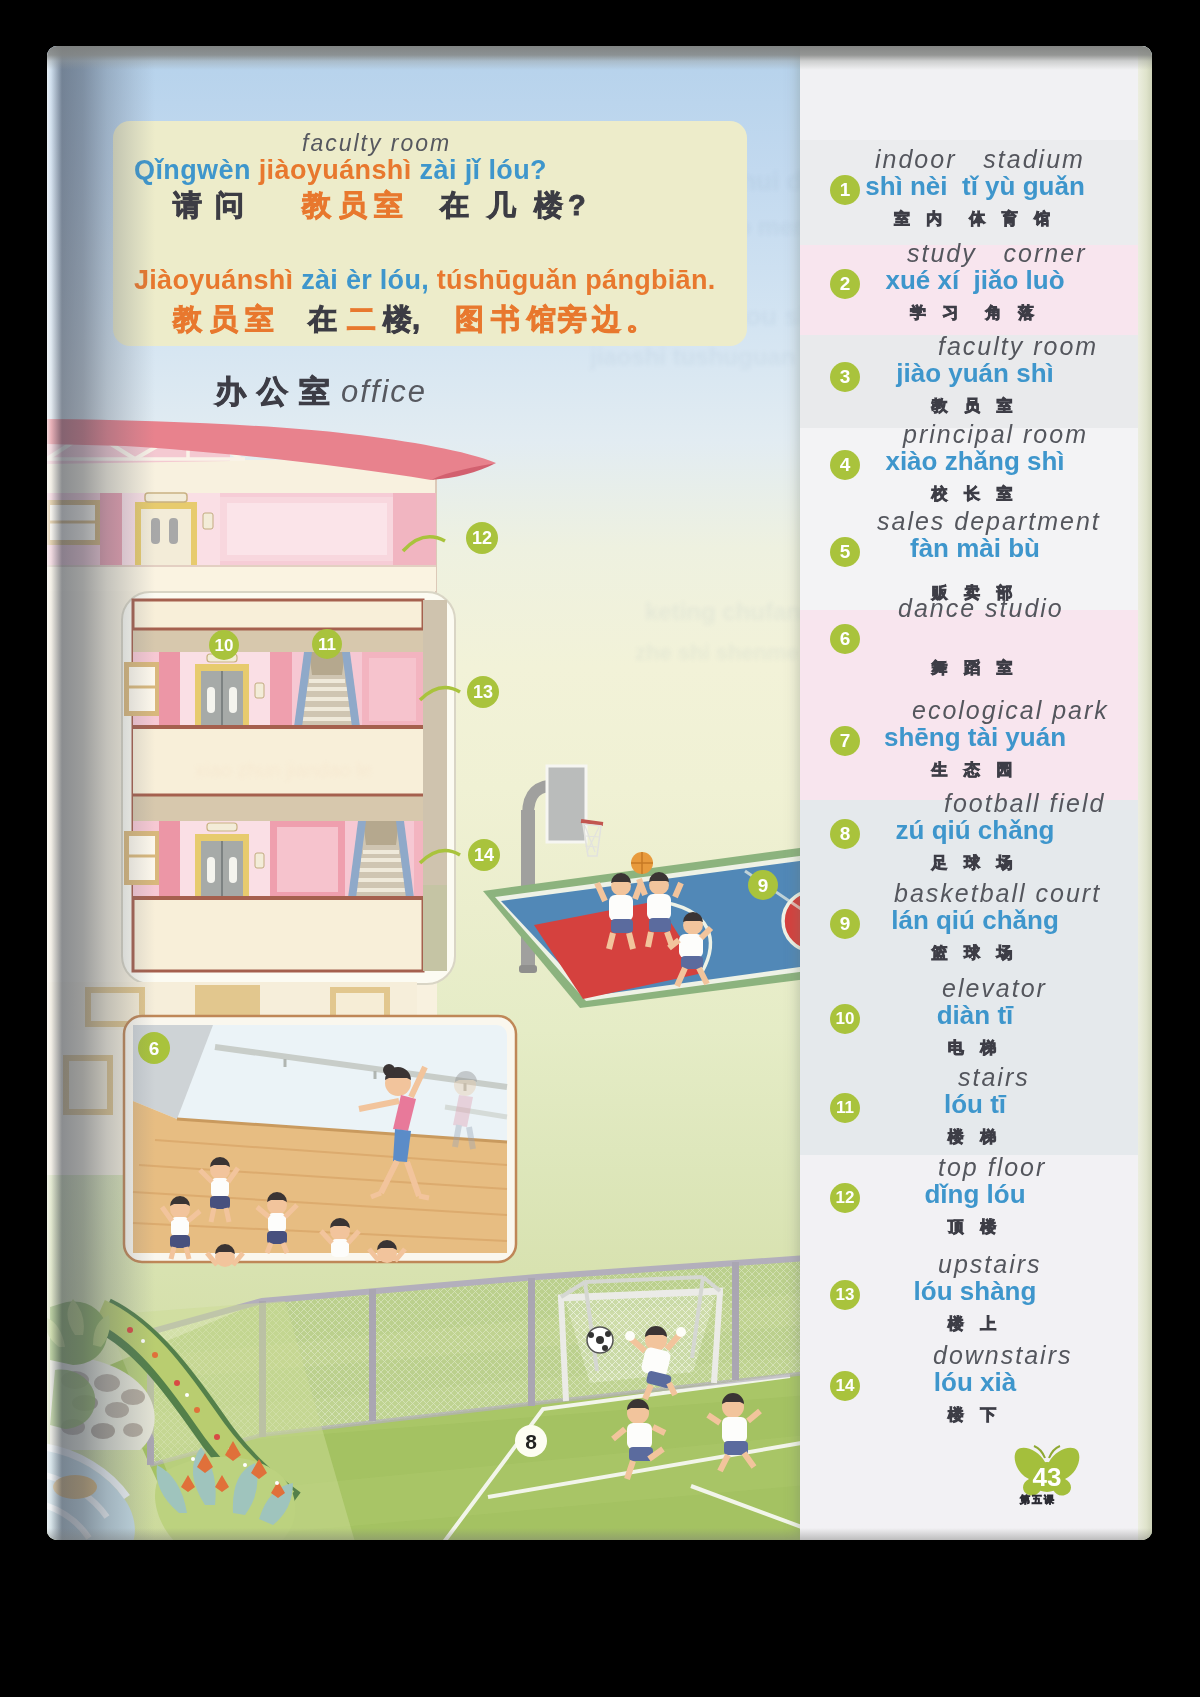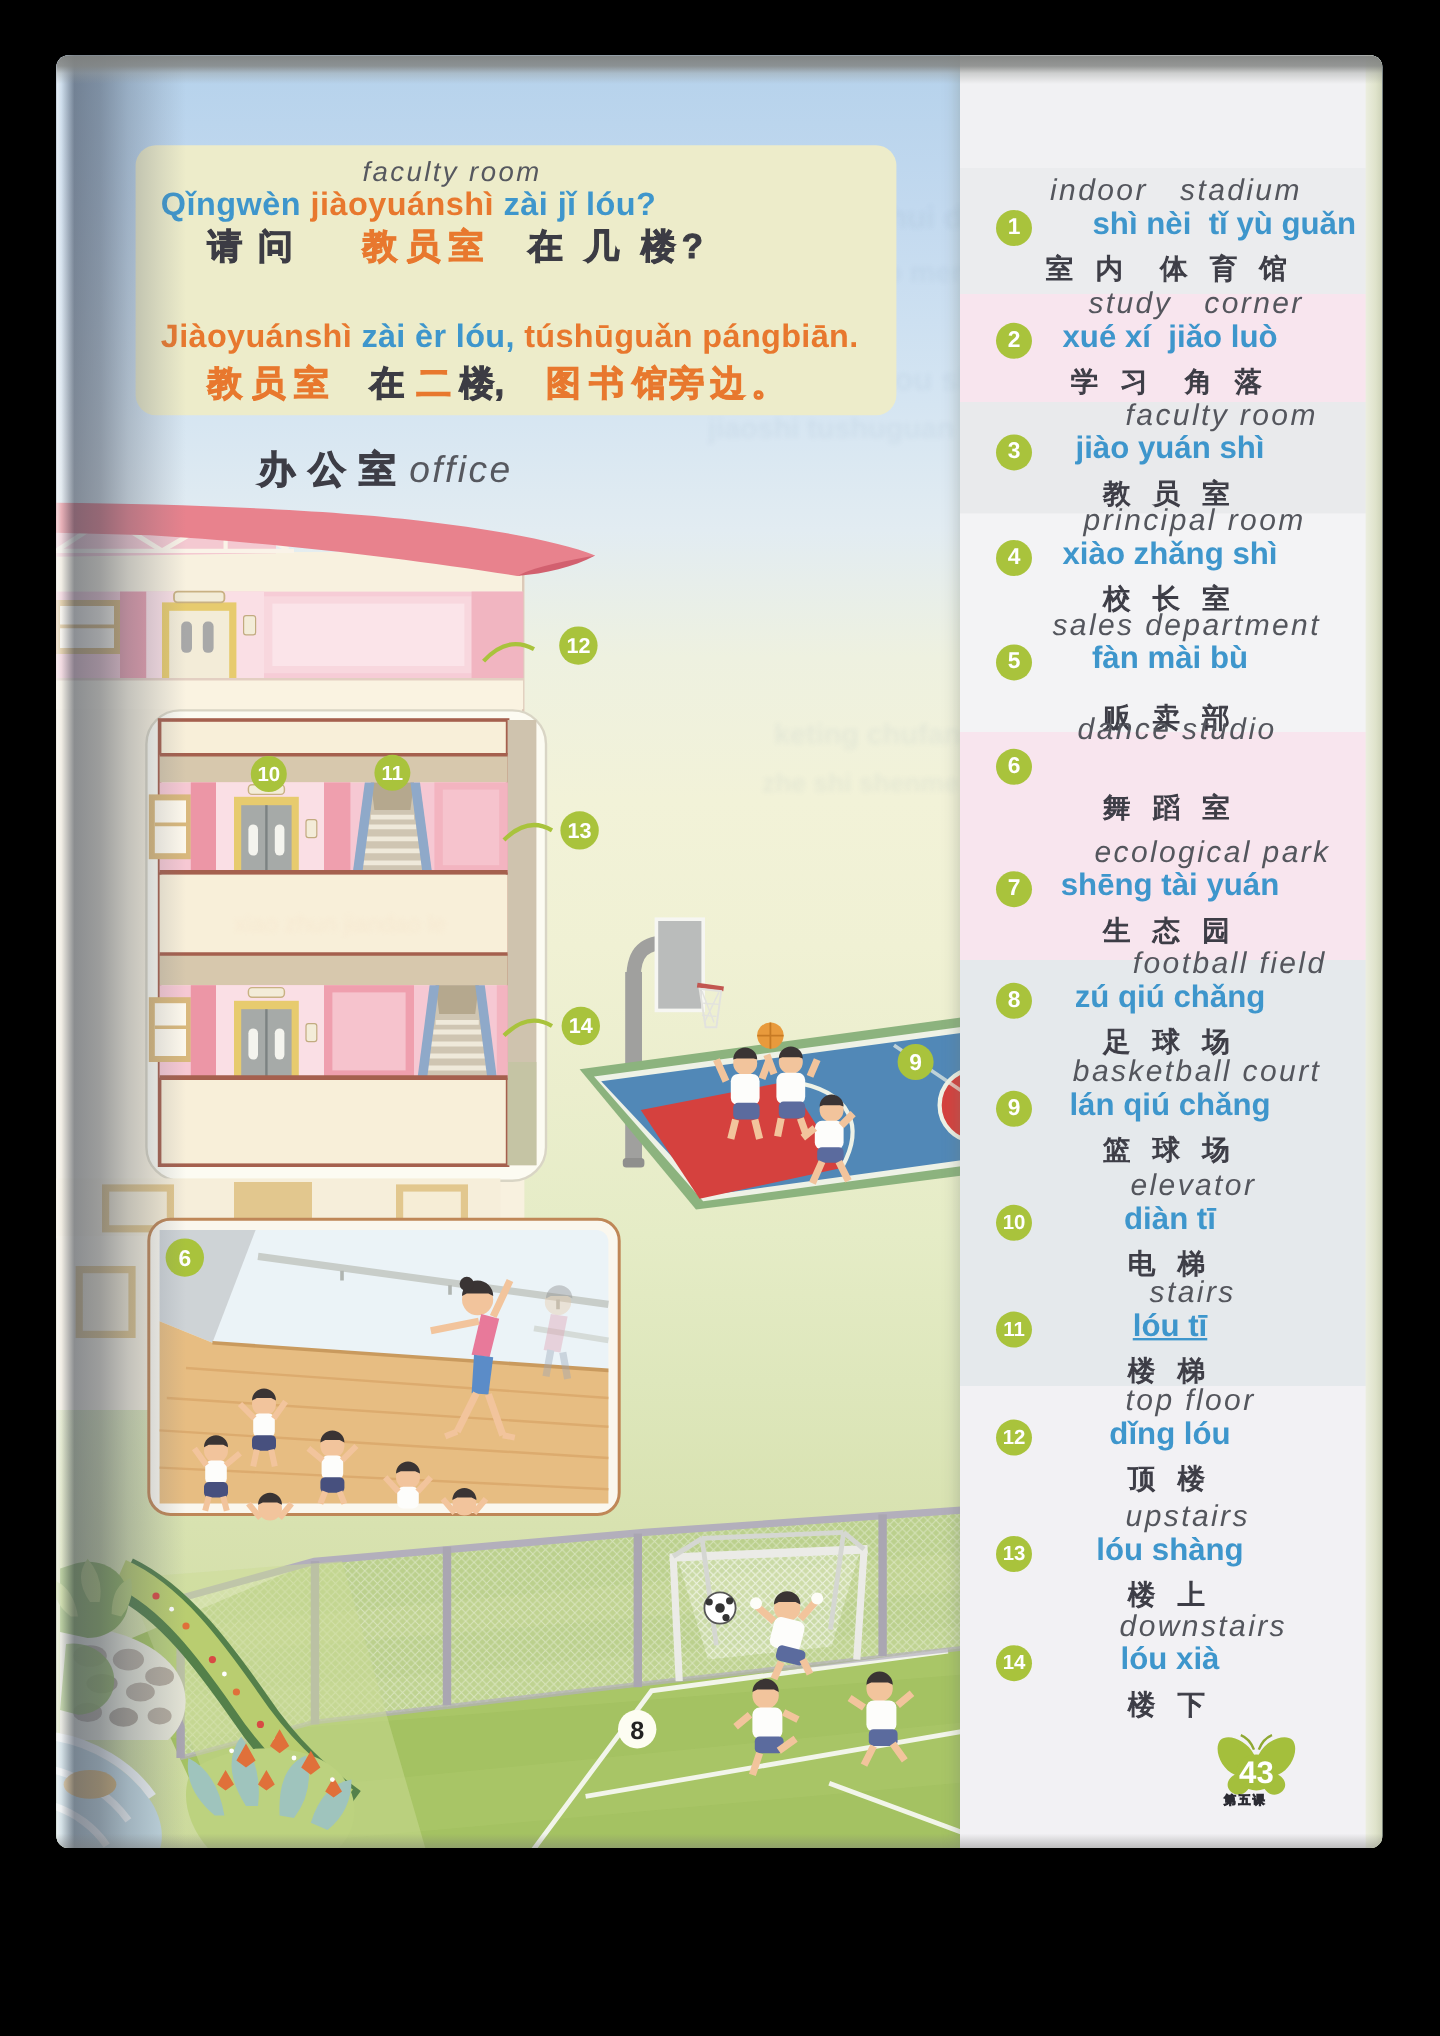--- a/index.html
+++ b/index.html
@@ -9,21 +9,21 @@
     background:linear-gradient(180deg,#b4d1eb 0%,#c2d9ef 9%,#d3e4f2 19%,#e2ecf2 27%,#eef1e0 34%,#f2f2d8 42%,#f0f1d4 50%,#ebeecd 58%,#e5ecc6 66%,#dee7bc 74%,#d8e2b0 82%,#d2dea6 90%,#ccda9c 100%);}
   .scene{position:absolute;left:0;top:0;z-index:1;}
   .qa{position:absolute;left:68px;top:86px;width:634px;height:225px;background:#edecca;border-radius:17px;z-index:4;}
   .hw{color:#56585f;font-style:italic;letter-spacing:1px;}
   .panel{position:absolute;left:755px;top:0;width:340px;height:1507px;background:#f1f1f3;z-index:5;box-shadow:-7px 0 12px -5px rgba(110,120,110,0.35);}
   .stripe{position:absolute;left:0;width:340px;}
   .vz{position:absolute;z-index:6;}
   .circ{position:absolute;width:30px;height:30px;border-radius:50%;background:#a9c33c;color:#fff;
         font-weight:bold;font-size:19px;text-align:center;line-height:30px;z-index:7;}
   .py{color:#3e96cc;font-weight:bold;font-size:26px;white-space:nowrap;}
-  .hz{color:#3d3d46;font-weight:normal;font-size:23px;letter-spacing:6px;white-space:nowrap;-webkit-text-stroke:0.9px #3d3d46;}
+  .hz{color:#3d3d46;font-weight:bold;font-size:16px;letter-spacing:6px;white-space:nowrap;-webkit-text-stroke:0.9px #3d3d46;}
   .eng{position:absolute;color:#54565d;font-style:italic;font-size:25px;letter-spacing:2px;white-space:nowrap;z-index:6;}
   .pyrow{position:absolute;left:775px;width:310px;text-align:center;z-index:6;}
   .hzrow{position:absolute;left:775px;width:310px;text-align:center;z-index:6;}
   .edge{position:absolute;z-index:9;pointer-events:none;}
   .o{color:#e8782e;} .b{color:#3e96cc;} .k{color:#3c3c44;}
 </style>
 </head>
 <body>
 
 <div class="page">
@@ -522,21 +522,21 @@
     <path d="M32,14 C30,9 26,4 21,2 M36,14 C38,9 42,4 47,2" stroke="#8ea832" stroke-width="2" fill="none"></path>
   </g>
   <ellipse cx="34" cy="33" rx="17" ry="15" fill="#a4bf3c"></ellipse>
   <text x="34" y="42" font-size="26" font-weight="bold" fill="#fff" text-anchor="middle">43</text>
 </svg>
 
 <div class="vz" style="left:975px;top:1458px;font-size:10px;font-weight:bold;color:#2b2b33;z-index:7;letter-spacing:2px;-webkit-text-stroke:0.8px #2b2b33;">第五课</div>
 
 <div class="eng" style="left:830px;top:110px;">indoor&nbsp;&nbsp;&nbsp;stadium</div>
 <div class="circ" style="left:785px;top:140px;font-size:19px;">1</div>
-<div class="pyrow py" style="top:136px;text-align:right;">shì nèi&nbsp; tǐ yù guǎn</div>
+<div class="pyrow py" style="top:136px;">shì nèi&nbsp; tǐ yù guǎn</div>
 <div class="hzrow hz" style="top:174px;">室 内&nbsp; 体 育 馆</div>
 
 <div class="eng" style="left:862px;top:204px;">study&nbsp;&nbsp;&nbsp;corner</div>
 <div class="circ" style="left:785px;top:234px;font-size:19px;">2</div>
 <div class="pyrow py" style="top:230px;">xué xí&nbsp; jiǎo luò</div>
 <div class="hzrow hz" style="top:268px;">学 习&nbsp; 角 落</div>
 
 <div class="eng" style="left:893px;top:297px;">faculty room</div>
 <div class="circ" style="left:785px;top:327px;font-size:19px;">3</div>
 <div class="pyrow py" style="top:323px;">jiào yuán shì</div>
@@ -571,21 +571,21 @@
 <div class="pyrow py" style="top:870px;">lán qiú chǎng</div>
 <div class="hzrow hz" style="top:908px;">篮 球 场</div>
 
 <div class="eng" style="left:897px;top:939px;">elevator</div>
 <div class="circ" style="left:785px;top:969px;font-size:17px;">10</div>
 <div class="pyrow py" style="top:965px;">diàn tī</div>
 <div class="hzrow hz" style="top:1003px;">电 梯</div>
 
 <div class="eng" style="left:913px;top:1028px;">stairs</div>
 <div class="circ" style="left:785px;top:1058px;font-size:17px;">11</div>
-<div class="pyrow py" style="top:1054px;text-decoration:underline;">lóu tī</div>
+<div class="pyrow py" style="top:1054px;">lóu tī</div>
 <div class="hzrow hz" style="top:1092px;">楼 梯</div>
 
 <div class="eng" style="left:893px;top:1118px;">top floor</div>
 <div class="circ" style="left:785px;top:1148px;font-size:17px;">12</div>
 <div class="pyrow py" style="top:1144px;">dǐng lóu</div>
 <div class="hzrow hz" style="top:1182px;">顶 楼</div>
 
 <div class="eng" style="left:893px;top:1215px;">upstairs</div>
 <div class="circ" style="left:785px;top:1245px;font-size:17px;">13</div>
 <div class="pyrow py" style="top:1241px;">lóu shàng</div>

